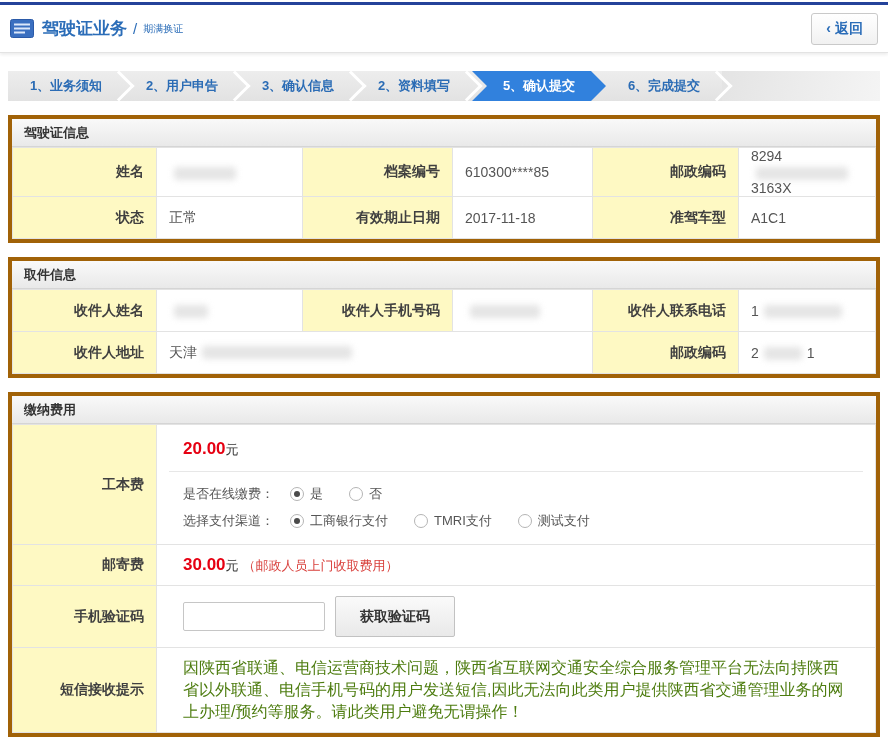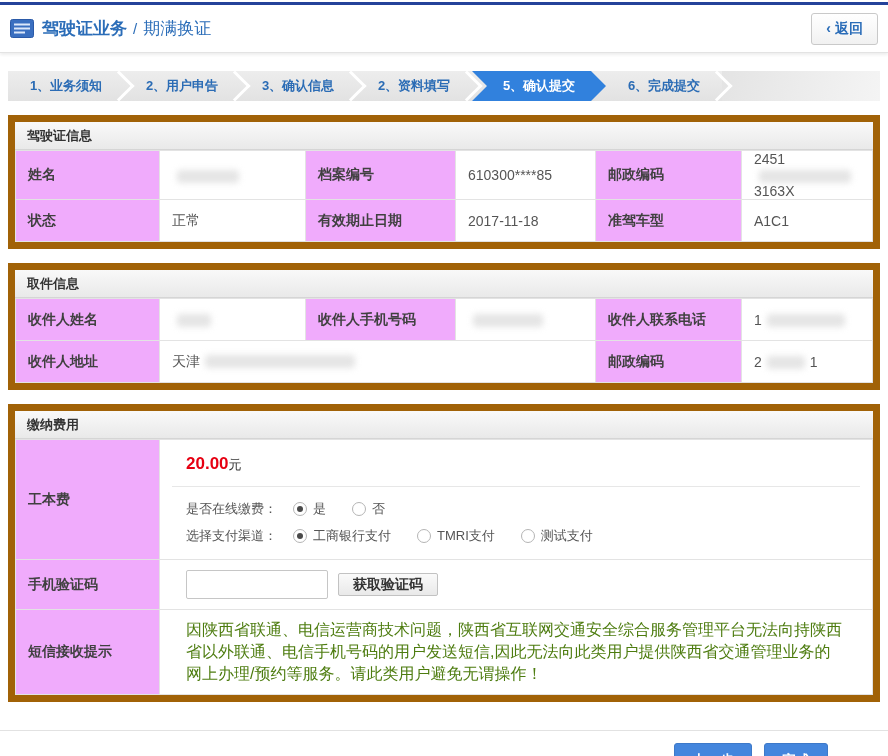--- a/index.html
+++ b/index.html
@@ -16,21 +16,21 @@
   .header {
     height:48px; display:flex; align-items:center;
     padding:0 10px; background:#fff;
     border-bottom:1px solid #e3e3e3;
     box-shadow:0 2px 3px rgba(0,0,0,.07);
     position:relative; z-index:3;
   }
   .hdr-icon { width:24px; height:19px; margin-right:8px; flex:0 0 auto; }
   .hdr-title { color:#2b6db8; font-size:17px; font-weight:bold; }
   .hdr-sep { color:#2b6db8; margin:0 6px; font-size:15px; }
-  .hdr-sub { color:#2b6db8; font-size:17px;text-align:center; }
+  .hdr-sub { color:#2b6db8; font-size:10px;text-align:center; }
   .spacer { flex:1; }
   .back-btn {
     border:1px solid #c9c9c9; border-radius:3px;
     background:linear-gradient(#ffffff,#f1f1f1);
     color:#2b6db8; font-size:14px; font-weight:bold;
     padding:6px 14px; cursor:pointer;
     font-family:inherit;
   }
   .back-btn .chev { font-weight:bold; margin-right:4px; }
   
@@ -53,32 +53,32 @@
   }
   .step.active {
     width:134px; background:#3181dd; color:#fff; z-index:1;
     clip-path:polygon(0 0, calc(100% - 15px) 0, 100% 50%, calc(100% - 15px) 100%, 0 100%, 15px 50%);
     filter:drop-shadow(3px 0 0 rgba(255,255,255,.95));
   }
   .steps-filler { flex:1; background:linear-gradient(100deg,#e4e4e4,#f4f4f4); }
   
   .section {
     margin:14px 8px 0 8px;
-    border:7px solid #a16207;
+    border:4px solid #a16207;
   }
   .section-hd {
     height:28px; line-height:28px; padding-left:12px;
     background:linear-gradient(#f9f9f9,#e9e9e9);
     border-bottom:1px solid #d5d5d5;
     font-size:13px; font-weight:bold; color:#333;
   }
   table.grid { border-collapse:collapse; width:100%; table-layout:fixed; }
   table.grid td { border:1px solid #e3e3e3; padding:0 12px; font-size:14px; }
   td.lbl {
-    background:#f0abfc; 
+    background:#fef9c3; text-align:right;
     font-weight:bold; color:#404040;
   }
   td.val { background:#fff; color:#555; }
   .r46 td { height:47px; }
   .r42 td { height:42px; }
   
   .blur {
     display:inline-block; height:13px; border-radius:3px;
     background:#dcdcdc; filter:blur(3px); opacity:.75;
     vertical-align:middle; margin:0 5px;
@@ -102,21 +102,21 @@
     content:""; position:absolute; left:3px; top:3px; right:3px; bottom:3px;
     background:#4a4a4a; border-radius:50%;
   }
   .postage-line { padding:10px 14px; }
   .code-line { padding:10px 14px; display:flex; align-items:center; }
   .code-input {
     width:142px; height:29px; border:1px solid #c6c6c6; border-radius:2px;
     font-size:14px; padding:0 6px; font-family:inherit;
   }
   .code-btn {
-    margin-left:10px; height:23px; padding:0 14px;
+    margin-left:10px; height:41px; padding:0 24px;
     border:1px solid #c2c2c2; border-radius:2px;
     background:linear-gradient(#fafafa,#e9e9e9);
     font-size:14px; font-weight:bold; color:#333; cursor:pointer;
     font-family:Liberation Serif, serif;
   }
   .notice { padding:9px 16px 9px 14px; color:#4d7c0f; font-size:16px; line-height:22px; }
   
   .footer {
     margin-top:28px; border-top:1px solid #e2e2e2;
     padding:12px 60px 0 0;
@@ -168,21 +168,21 @@
         <col style="width:146px">
         <col>
       </colgroup>
     <tbody>
         <tr class="r46">
       <td class="lbl">姓名</td>
       <td class="val"><span class="blur" style="width:62px"></span></td>
       <td class="lbl">档案编号</td>
       <td class="val">610300****85</td>
       <td class="lbl">邮政编码</td>
-      <td class="val"><span>2451</span><span class="blur" style="width:92px"></span><span>3163X</span></td>
+      <td class="val"><span>8294</span><span class="blur" style="width:92px"></span><span>3163X</span></td>
     </tr>
     <tr class="r42">
       <td class="lbl">状态</td>
       <td class="val">正常</td>
       <td class="lbl">有效期止日期</td>
       <td class="val">2017-11-18</td>
       <td class="lbl">准驾车型</td>
       <td class="val">A1C1</td>
     </tr>
   </tbody>
@@ -257,20 +257,28 @@
                 </span>
             <span class="radio-opt">
                   <span class="radio"></span>
                   <span>测试支付</span>
                 </span>
           </div>
         </div>
       </td>
     </tr>
     <tr>
+      <td class="lbl">邮寄费</td>
+      <td class="val fee-val">
+        <div class="postage-line">
+          <span class="amount">30.00</span><span class="unit">元</span><span class="fee-note">（邮政人员上门收取费用）</span>
+        </div>
+      </td>
+    </tr>
+    <tr>
       <td class="lbl">手机验证码</td>
       <td class="val fee-val">
         <div class="code-line">
           <input class="code-input" type="text" value="" style="">
           <button class="code-btn">获取验证码</button>
         </div>
       </td>
     </tr>
     <tr>
       <td class="lbl">短信接收提示</td>

